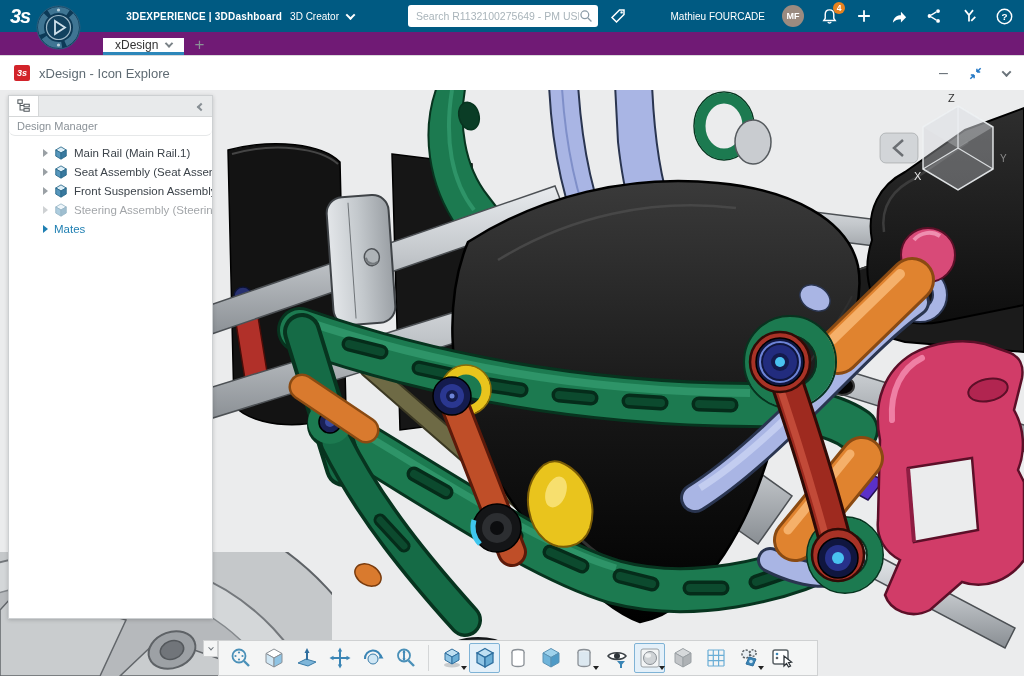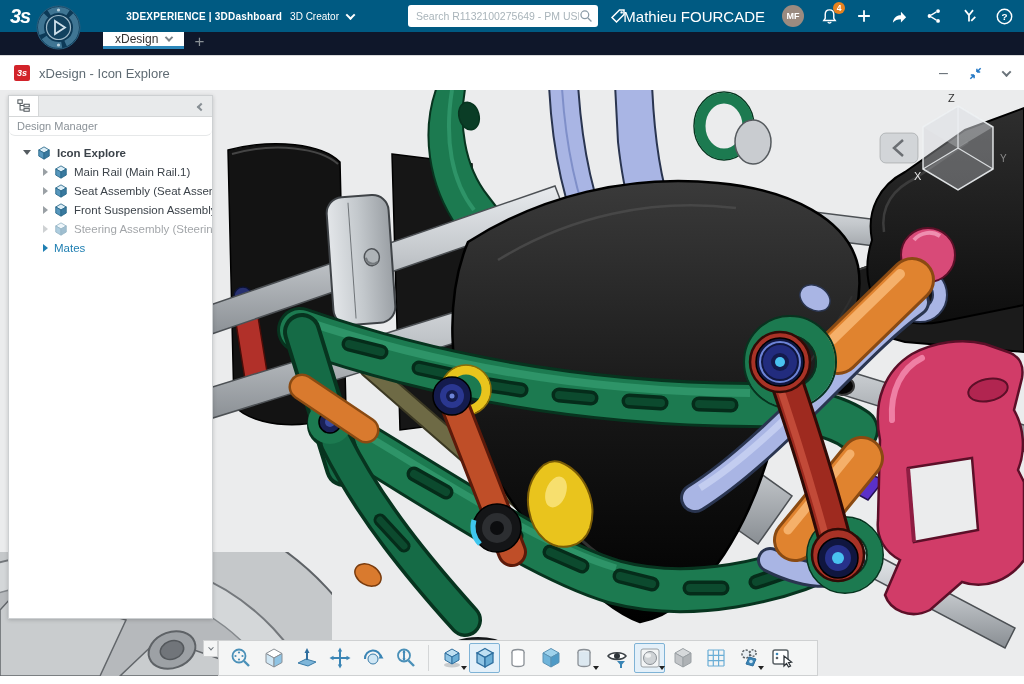--- a/index.html
+++ b/index.html
@@ -11,29 +11,29 @@
   .logo3ds { font-size:20px; font-weight:bold; font-style:italic; margin-left:10px; letter-spacing:-1px; cursor:pointer; }
   .compass { position:absolute; left:36px; top:5px; width:45px; height:45px; z-index:30; cursor:pointer; }
   .brand { margin-left:96px; display:flex; align-items:center; gap:8px; font-size:10px; white-space:nowrap; }
   .brand .b { font-weight:bold; letter-spacing:.2px; }
   .chev { display:inline-block; width:7px; height:7px; border-right:2px solid currentColor; border-bottom:2px solid currentColor; transform:rotate(45deg) translate(-1px,-1px); }
   .searchbox { position:absolute; left:408px; top:5px; width:190px; height:22px; background:#fff; border-radius:3px; display:flex; align-items:center; padding:0 5px 0 8px; }
   .searchbox input { flex:1; border:none; outline:none; font-size:10.5px; color:#333; min-width:0; font-family:"Liberation Sans",sans-serif; }
   .searchbox input::placeholder { color:#a9b4ba; }
   .tagbtn { position:absolute; left:608px; top:6px; cursor:pointer; }
   .topright { position:absolute; right:10px; top:0; height:32px; display:flex; align-items:center; gap:15px; }
-  .username { font-size:15px; margin-right:2px; cursor:pointer; }
+  .username { font-size:10px; margin-right:2px; cursor:pointer; }
   .avatar { width:22px; height:22px; border-radius:50%; background:#9b8b80; color:#fff; font-size:9px; font-weight:bold;
             display:flex; align-items:center; justify-content:center; cursor:pointer; }
   .icbtn { position:relative; width:20px; height:20px; cursor:pointer; display:flex; align-items:center; justify-content:center; }
   .badge { position:absolute; top:-4px; right:-6px; background:#e8821e; color:#fff; font-size:8.5px; font-weight:bold;
            min-width:12px; height:12px; border-radius:7px; display:flex; align-items:center; justify-content:center; padding:0 2px; }
 
   
-  .tabstrip { height:24px; background:#0f172a; border-bottom:1px solid #d9dadb; display:flex; align-items:flex-start; position:relative; }
+  .tabstrip { height:24px; background:#701a75; border-bottom:1px solid #d9dadb; display:flex; align-items:flex-end; position:relative; }
   .wtab { margin-left:103px; background:#fff; display:flex; align-items:center; gap:8px; padding:0 12px;
           font-size:12px; color:#333; border-bottom:3px solid #2c87ba; cursor:pointer; }
   .wtab .chev { color:#7a8287; width:6px; height:6px; }
   .addtab { width:30px; display:flex; align-items:center; justify-content:center; font-size:17px; color:#8a9196; cursor:pointer; }
 
   
   .titlebar { height:34px; background:#fff; display:flex; align-items:center; padding-left:14px; position:relative; }
   .appicon { width:16px; height:16px; background:#d2232a; border-radius:2px; color:#fff; font-size:9px; font-weight:bold;
              font-style:italic; display:flex; align-items:center; justify-content:center; margin-right:9px; }
   .wtitle { font-size:13px; color:#5f6b73; }
@@ -457,29 +457,20 @@
           <path d="M3.5,5 L3.5,12.5 L8,12.5 M3.5,7.5 L8,7.5" fill="none" stroke="#555c61" stroke-width="1.2"></path>
         </svg>
       </div>
       <div class="panel-collapse">
           <span class="chev"></span>
         </div>
     </div>
     <div class="panel-title">Design Manager</div>
     <div class="tree">
 
-      <div class="trow lvl0 bold">
-        <span class="tri-d"></span>
-        <svg class="cubeicon" width="14" height="14" viewBox="0 0 16 16">
-          <polygon points="8,1 14,4.5 8,8 2,4.5" fill="#dceef7" stroke="#2b6a8c"></polygon>
-          <polygon points="2,4.5 8,8 8,15 2,11.5" fill="#5697bd" stroke="#2b6a8c"></polygon>
-          <polygon points="14,4.5 8,8 8,15 14,11.5" fill="#39799f" stroke="#2b6a8c"></polygon>
-        </svg>
-        <span>Icon Explore</span>
-      </div>
 
       <div class="trow lvl1">
         <span class="tri-r"></span>
         <svg class="cubeicon" width="14" height="14" viewBox="0 0 16 16">
           <polygon points="8,1 14,4.5 8,8 2,4.5" fill="#dceef7" stroke="#2b6a8c"></polygon>
             <polygon points="2,4.5 8,8 8,15 2,11.5" fill="#5697bd" stroke="#2b6a8c"></polygon>
             <polygon points="14,4.5 8,8 8,15 14,11.5" fill="#39799f" stroke="#2b6a8c"></polygon>
         </svg>
         <span>Main Rail (Main Rail.1)</span>
       </div>

